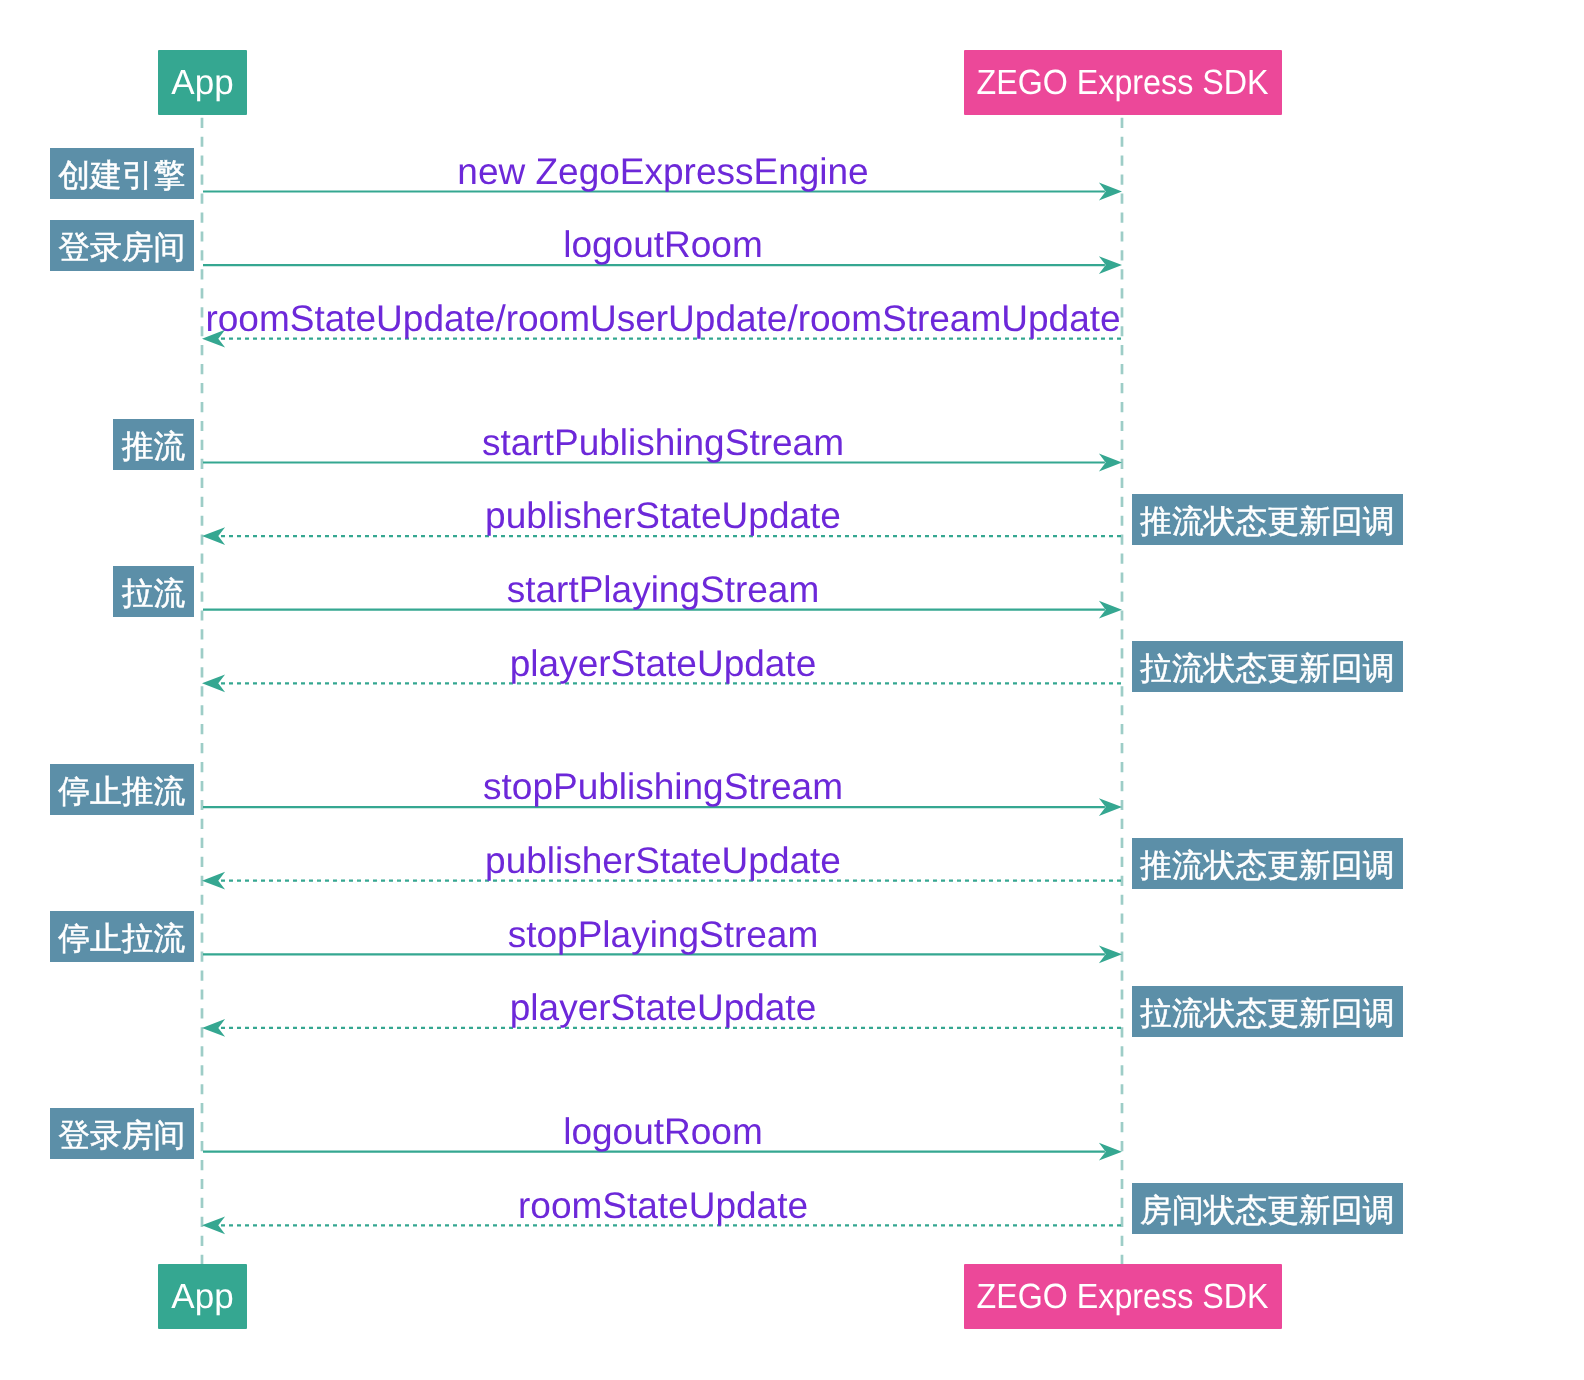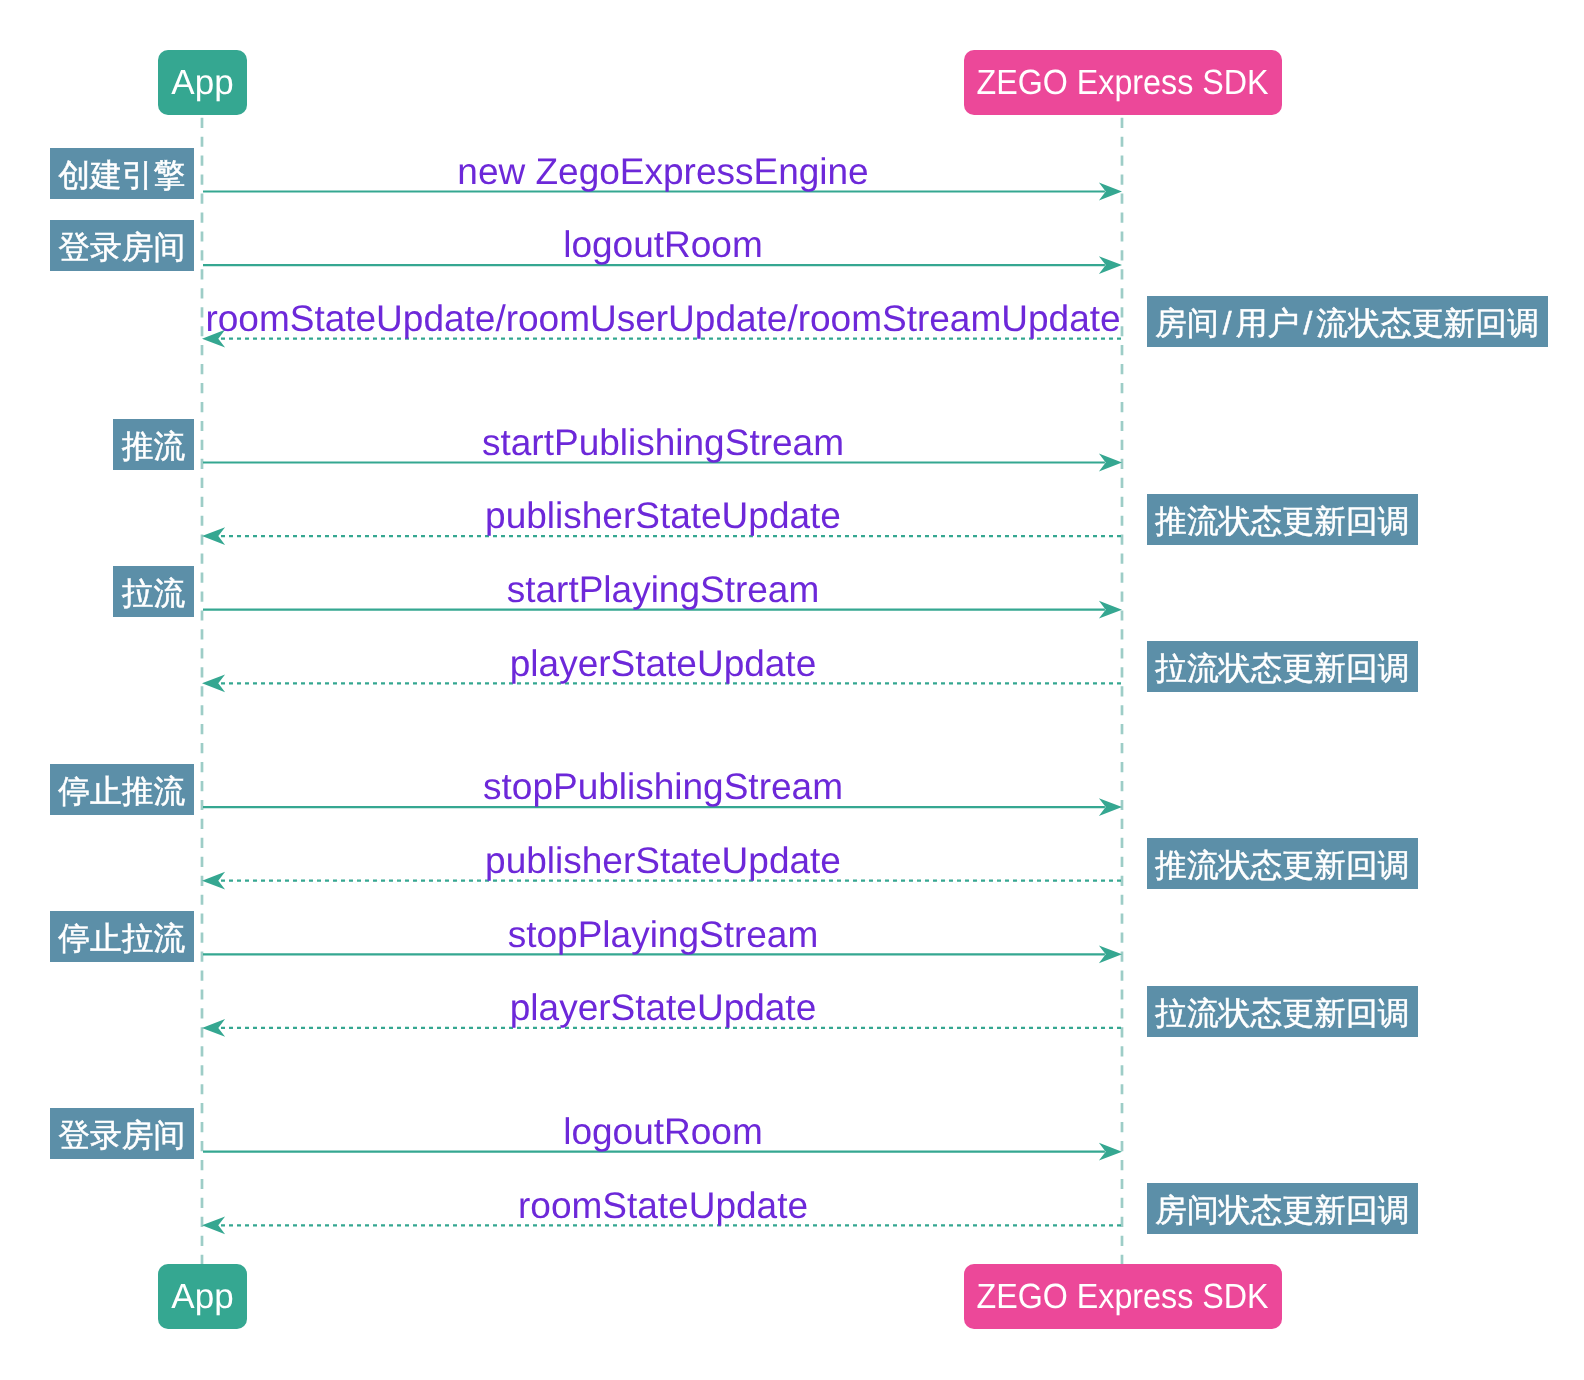--- a/index.html
+++ b/index.html
@@ -4,35 +4,35 @@
 <title>ZEGO Express SDK Sequence Diagram</title>
 <style>
   html,body{margin:0;padding:0;background:#ffffff;}
   *{-webkit-font-smoothing:antialiased;text-rendering:geometricPrecision;}
   body{width:1584px;height:1380px;overflow:hidden;font-family:"Liberation Sans",sans-serif;}
   #stage{position:relative;width:1584px;height:1380px;background:#ffffff;}
   svg#diagram{position:absolute;left:0;top:0;width:1584px;height:1380px;}
   #overlay{position:absolute;left:0;top:0;width:1584px;height:1380px;will-change:filter;}
 
   
-  .pbox{position:absolute;height:65px;border-radius:10px;
+  .pbox{position:absolute;height:65px;border-radius:1px;
         display:flex;align-items:center;justify-content:center;}
   .pbox-app{left:158px;width:89px;background:#35A791;}
   .pbox-sdk{left:964px;width:318px;background:#ec4899;}
   .pbox-label{color:#fff;font-size:35px;line-height:1;white-space:nowrap;isolation:isolate;}
   .pbox-sdk .pbox-label{transform:scaleX(0.921);}
 
   
   .msg{position:absolute;left:203px;width:920px;text-align:center;
        color:#6d28d9;font-size:37px;line-height:1;white-space:nowrap;isolation:isolate;}
 
   
   .note{position:absolute;height:51px;background:#5C8FA8;color:#fff;
         font-size:31.8px;line-height:55px;white-space:nowrap;box-sizing:border-box;
-        padding:0 8.6px;-webkit-text-stroke:0.5px #fff;isolation:isolate;margin-left:15px;}
+        padding:0 8.6px;-webkit-text-stroke:0.5px #fff;isolation:isolate;}
   .note .sep{padding:0 4.1px;}
   .note-left{right:1390px;}
   .note-right{left:1131.5px;}
 </style>
 </head>
 <body>
 
 <div id="stage">
   <svg id="diagram" viewBox="0 0 1584 1380" xmlns="http://www.w3.org/2000/svg">
       <line x1="202" y1="115" x2="202" y2="1264" stroke="#9DCDC7" stroke-width="2.7" stroke-dasharray="10.2 8.75" stroke-dashoffset="-2.7"></line>
@@ -63,21 +63,20 @@
       <polygon points="1122.00,1151.70 1098.90,1142.80 1105.70,1151.70 1098.90,1160.60" fill="#35A791"></polygon>
       <line x1="1121" y1="1225.3" x2="219.1" y2="1225.3" stroke="#35A791" stroke-width="2.2" stroke-dasharray="4 4"></line>
       <polygon points="202.00,1225.30 225.10,1216.40 218.30,1225.30 225.10,1234.20" fill="#35A791"></polygon>
     </svg>
   <div id="overlay">
       <div class="msg" style="top: 152.8px;">new ZegoExpressEngine</div>
       <div class="note note-left" style="top: 148.1px;">创建引擎</div>
       <div class="msg" style="top: 226.4px;">logoutRoom</div>
       <div class="note note-left" style="top: 220px;">登录房间</div>
       <div class="msg" style="top: 300px;">roomStateUpdate/roomUserUpdate/roomStreamUpdate</div>
-      <div class="note note-right" style="top: 296.4px;"><span>房间</span><span class="sep">/</span><span>用户</span><span class="sep">/</span><span>流状态更新回调</span></div>
       <div class="msg" style="top: 423.8px;">startPublishingStream</div>
       <div class="note note-left" style="top: 419.1px;">推流</div>
       <div class="msg" style="top: 497.4px;">publisherStateUpdate</div>
       <div class="note note-right" style="top: 493.8px;">推流状态更新回调</div>
       <div class="msg" style="top: 571px;">startPlayingStream</div>
       <div class="note note-left" style="top: 566.3px;">拉流</div>
       <div class="msg" style="top: 644.6px;">playerStateUpdate</div>
       <div class="note note-right" style="top: 641px;">拉流状态更新回调</div>
       <div class="msg" style="top: 768.4px;">stopPublishingStream</div>
       <div class="note note-left" style="top: 763.7px;">停止推流</div>

